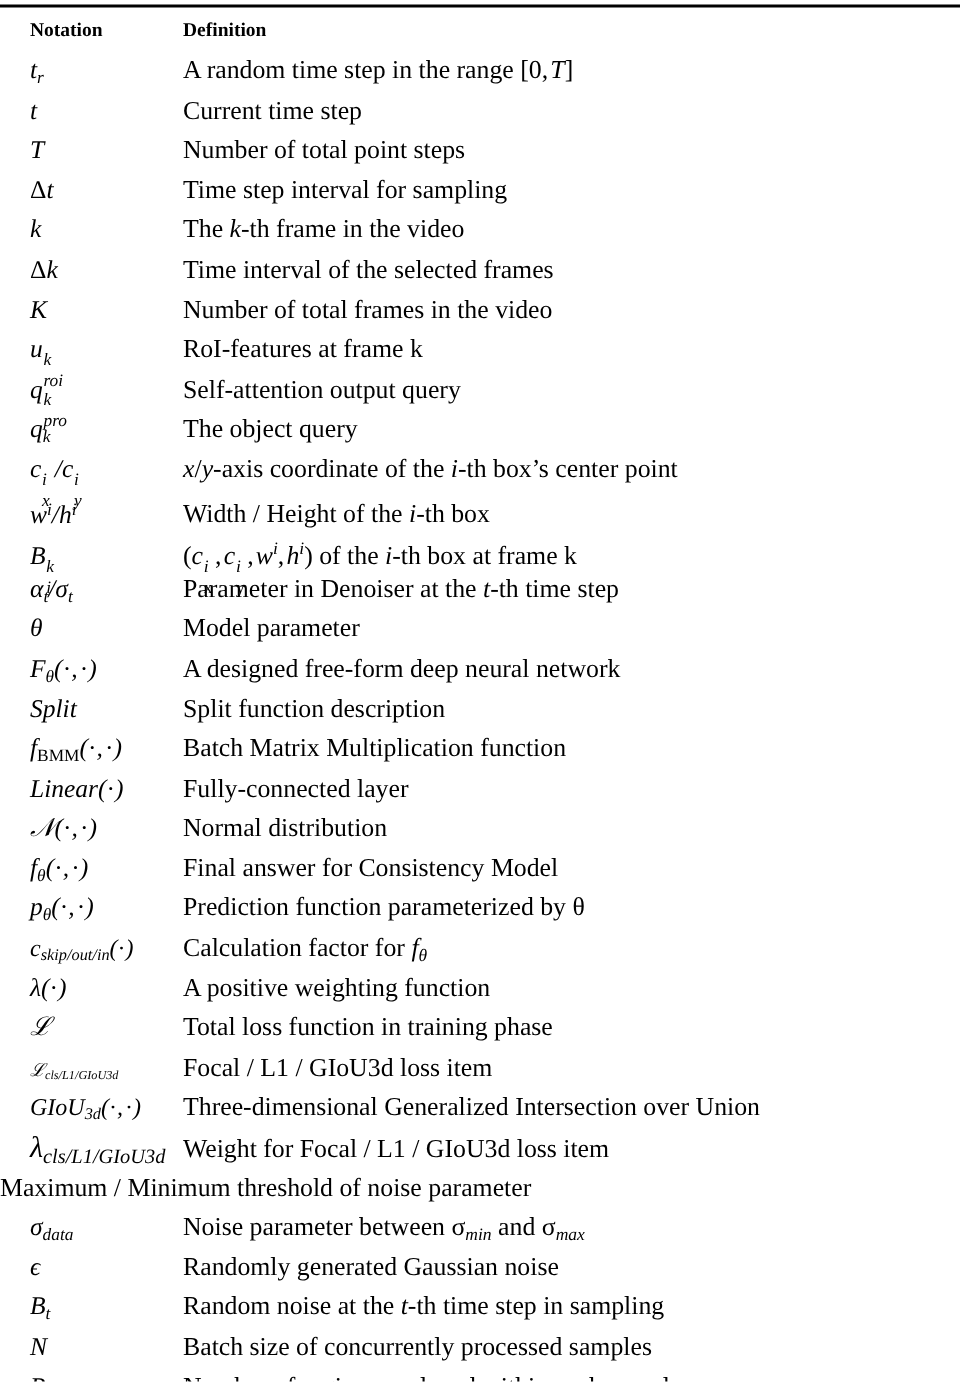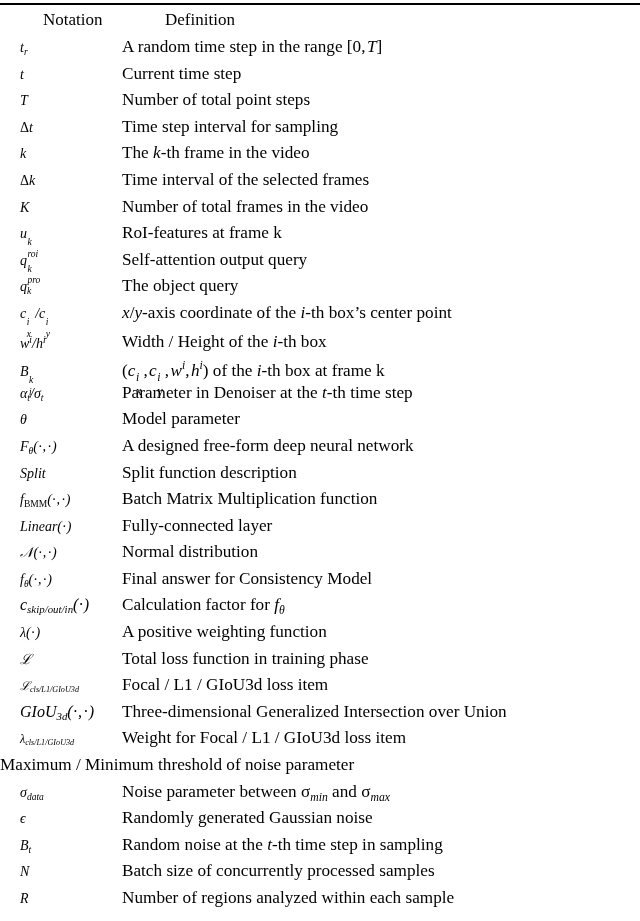--- a/index.html
+++ b/index.html
@@ -50,29 +50,28 @@
     box-sizing: border-box;
     overflow: visible;
   }
   .col-definition {
     flex: 1 1 auto;
     padding-left: 0;
     box-sizing: border-box;
   }
 
   .header-cell {
-    font-weight: normal;
-    font-size: 17px;
-    padding-left: 43px;
+    font-weight: bold;
+    font-size: 13px;
   }
 
   .math {
     font-family: "Liberation Serif", "DejaVu Serif", serif;
     font-style: italic;
-    font-size: 14px;
+    font-size: 17px;
   }
   .defn {
     font-size: 17.2px;
   }
 
   
   .math sub, .math sup,
   .defn sub, .defn sup {
     font-size: 0.68em;
     font-style: italic;
@@ -223,20 +222,24 @@
     <div class="row">
       <div class="col-notation math"><span class="script-l">𝒩</span>(<span class="cdot">·</span>, <span class="cdot">·</span>)</div>
       <div class="col-definition defn">Normal distribution</div>
     </div>
 
     <div class="row">
       <div class="col-notation math"><i>f</i><sub>θ</sub>(<span class="cdot">·</span>, <span class="cdot">·</span>)</div>
       <div class="col-definition defn">Final answer for Consistency Model</div>
     </div>
 
+    <div class="row">
+      <div class="col-notation math"><i>p</i><sub>θ</sub>(<span class="cdot">·</span>, <span class="cdot">·</span>)</div>
+      <div class="col-definition defn">Prediction function parameterized by θ</div>
+    </div>
 
     <div class="row">
       <div class="col-notation math" style="font-size:16px;"><i>c</i><sub><i>skip</i>/<i>out</i>/<i>in</i></sub>(<span class="cdot">·</span>)</div>
       <div class="col-definition defn">Calculation factor for <i>f</i><sub>θ</sub></div>
     </div>
 
     <div class="row">
       <div class="col-notation math">λ(<span class="cdot">·</span>)</div>
       <div class="col-definition defn">A positive weighting function</div>
     </div>
@@ -250,21 +253,21 @@
       <div class="col-notation math" style="font-size:12px;"><span class="script-l">ℒ</span><sub><i>cls</i>/<i>L</i>1/<i>GIoU</i>3<i>d</i></sub></div>
       <div class="col-definition defn">Focal / L1 / GIoU3d loss item</div>
     </div>
 
     <div class="row">
       <div class="col-notation math" style="font-size:16px;"><i>GIoU</i><sub>3<i>d</i></sub>(<span class="cdot">·</span>, <span class="cdot">·</span>)</div>
       <div class="col-definition defn">Three-dimensional Generalized Intersection over Union</div>
     </div>
 
     <div class="row">
-      <div class="col-notation math" style="font-size:12px;">λ<sub><i>cls</i>/<i>L</i>1/<i>GIoU</i>3<i>d</i></sub></div>
+      <div class="col-notation math" style="font-size:20px;">λ<sub><i>cls</i>/<i>L</i>1/<i>GIoU</i>3<i>d</i></sub></div>
       <div class="col-definition defn">Weight for Focal / L1 / GIoU3d loss item</div>
     </div>
 
     <div class="row">
       <div class="col-definition defn">Maximum / Minimum threshold of noise parameter</div>
     </div>
 
     <div class="row">
       <div class="col-notation math">σ<sub><i>data</i></sub></div>
       <div class="col-definition defn">Noise parameter between σ<sub><i>min</i></sub> and σ<sub><i>max</i></sub></div>

